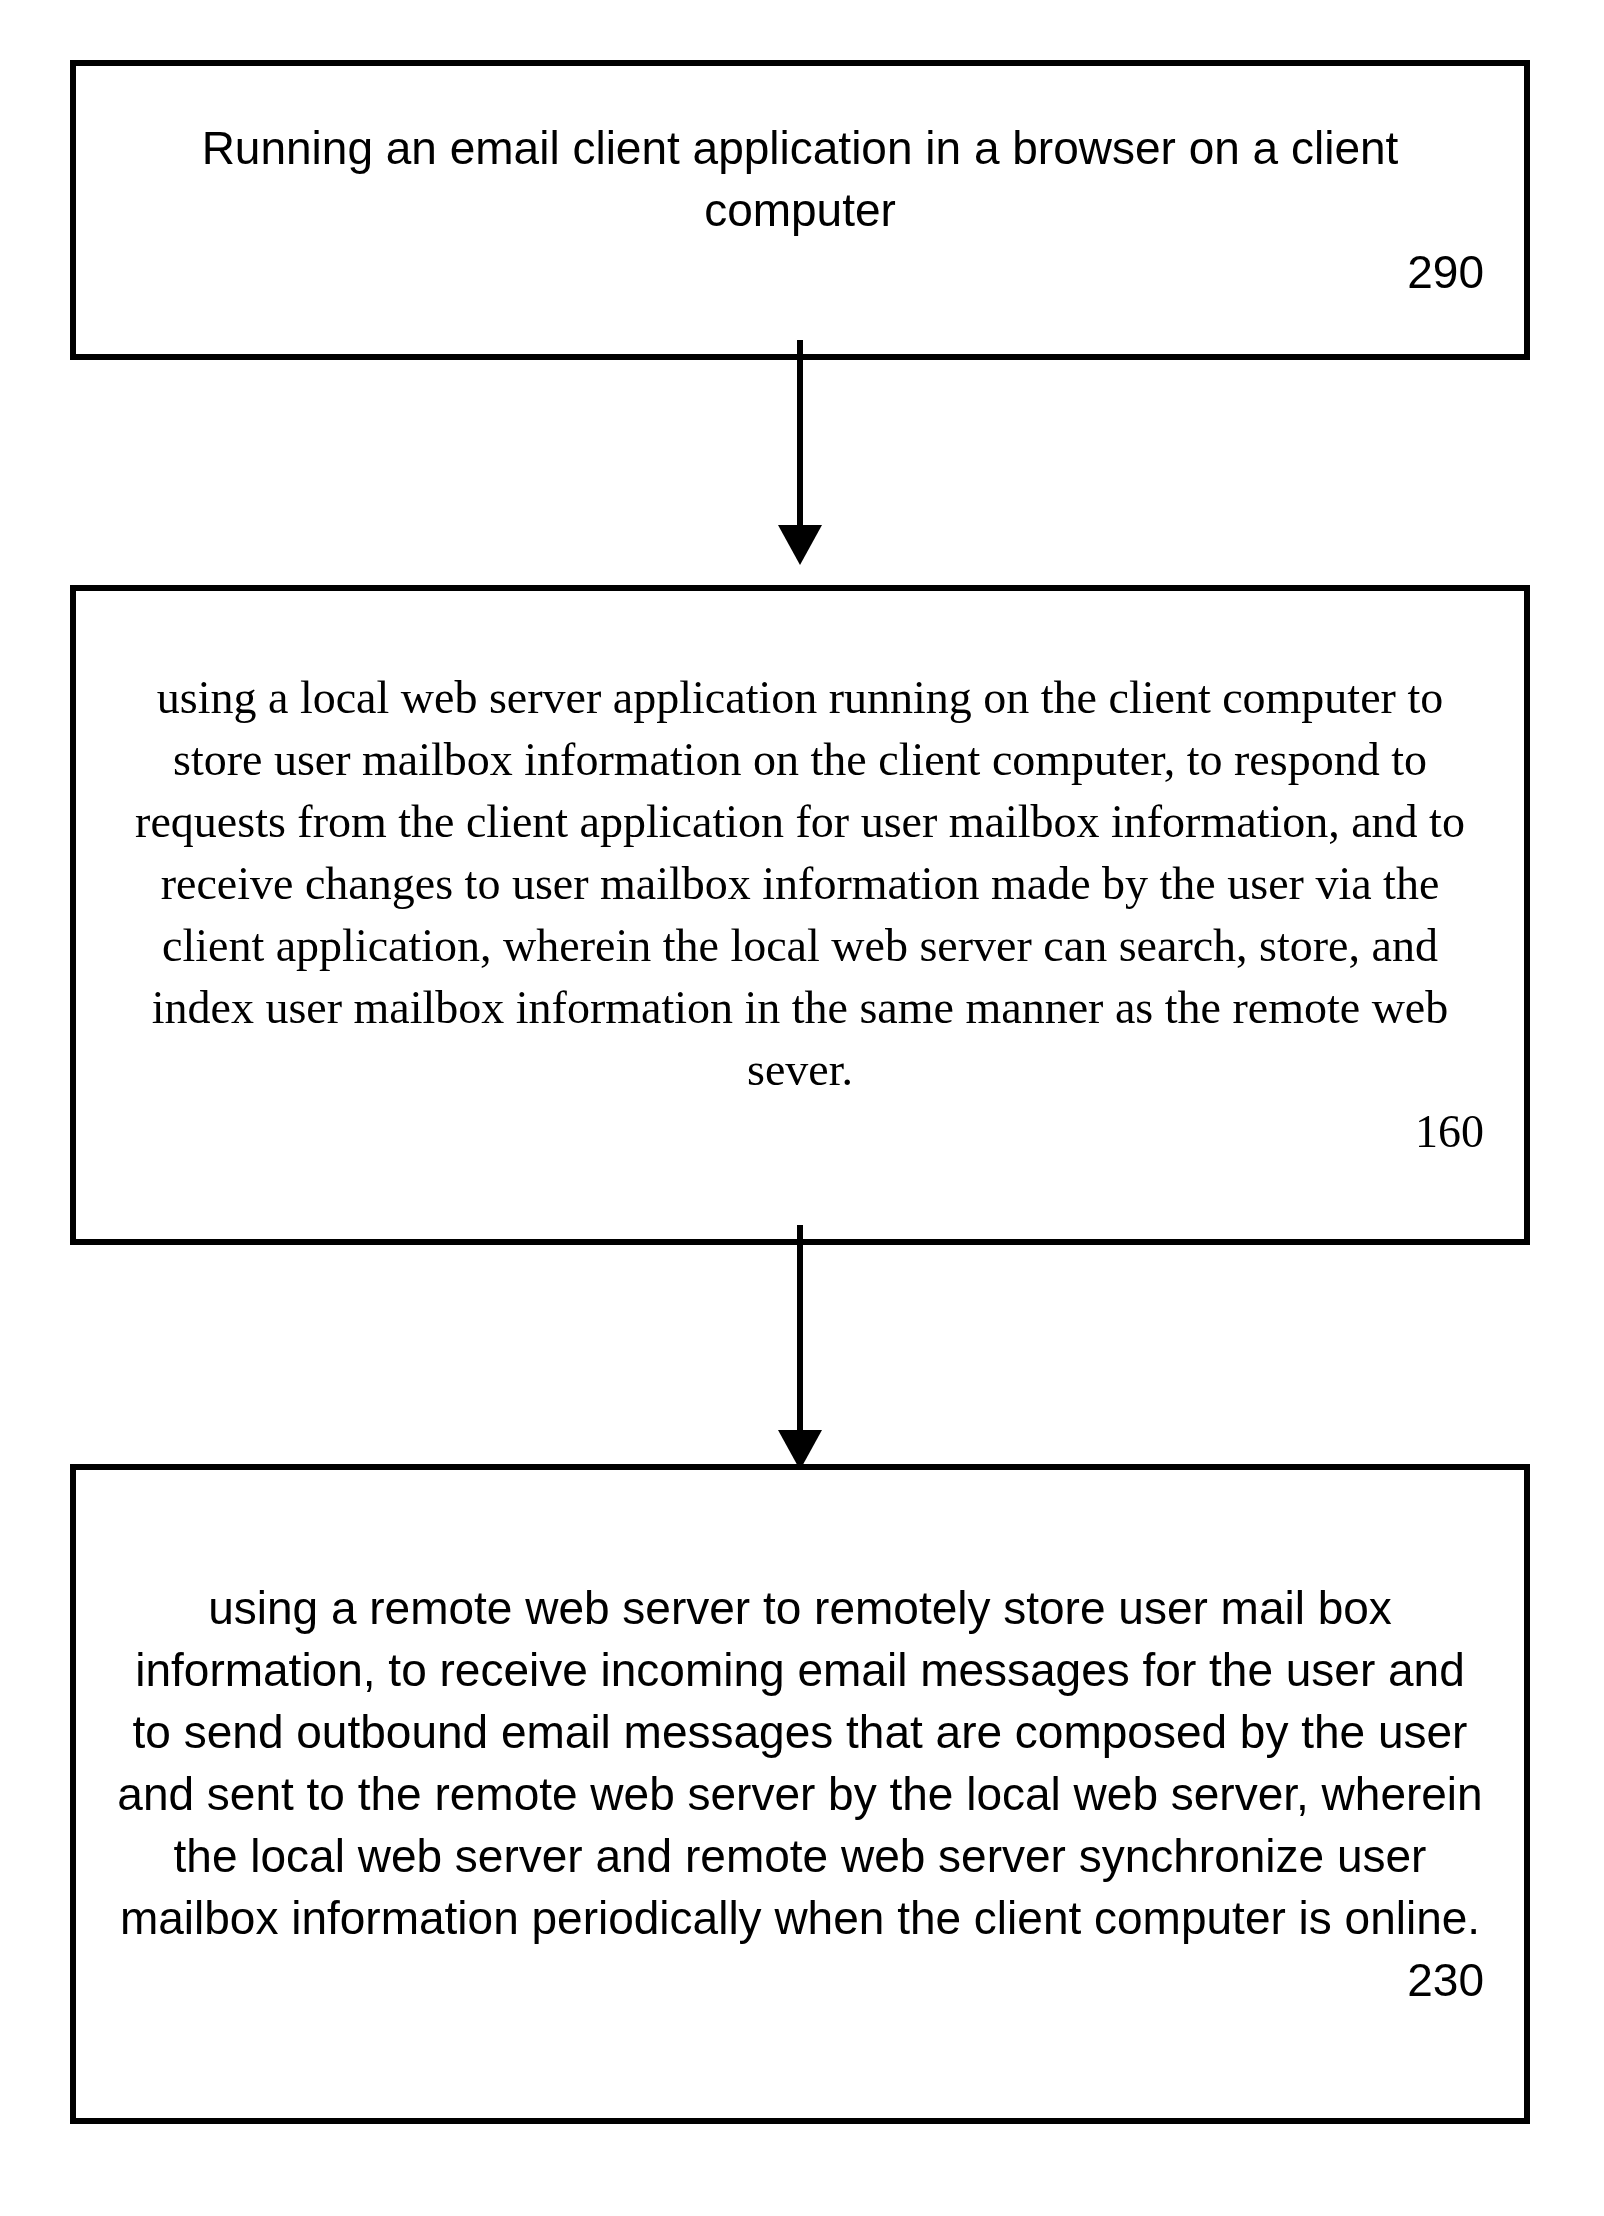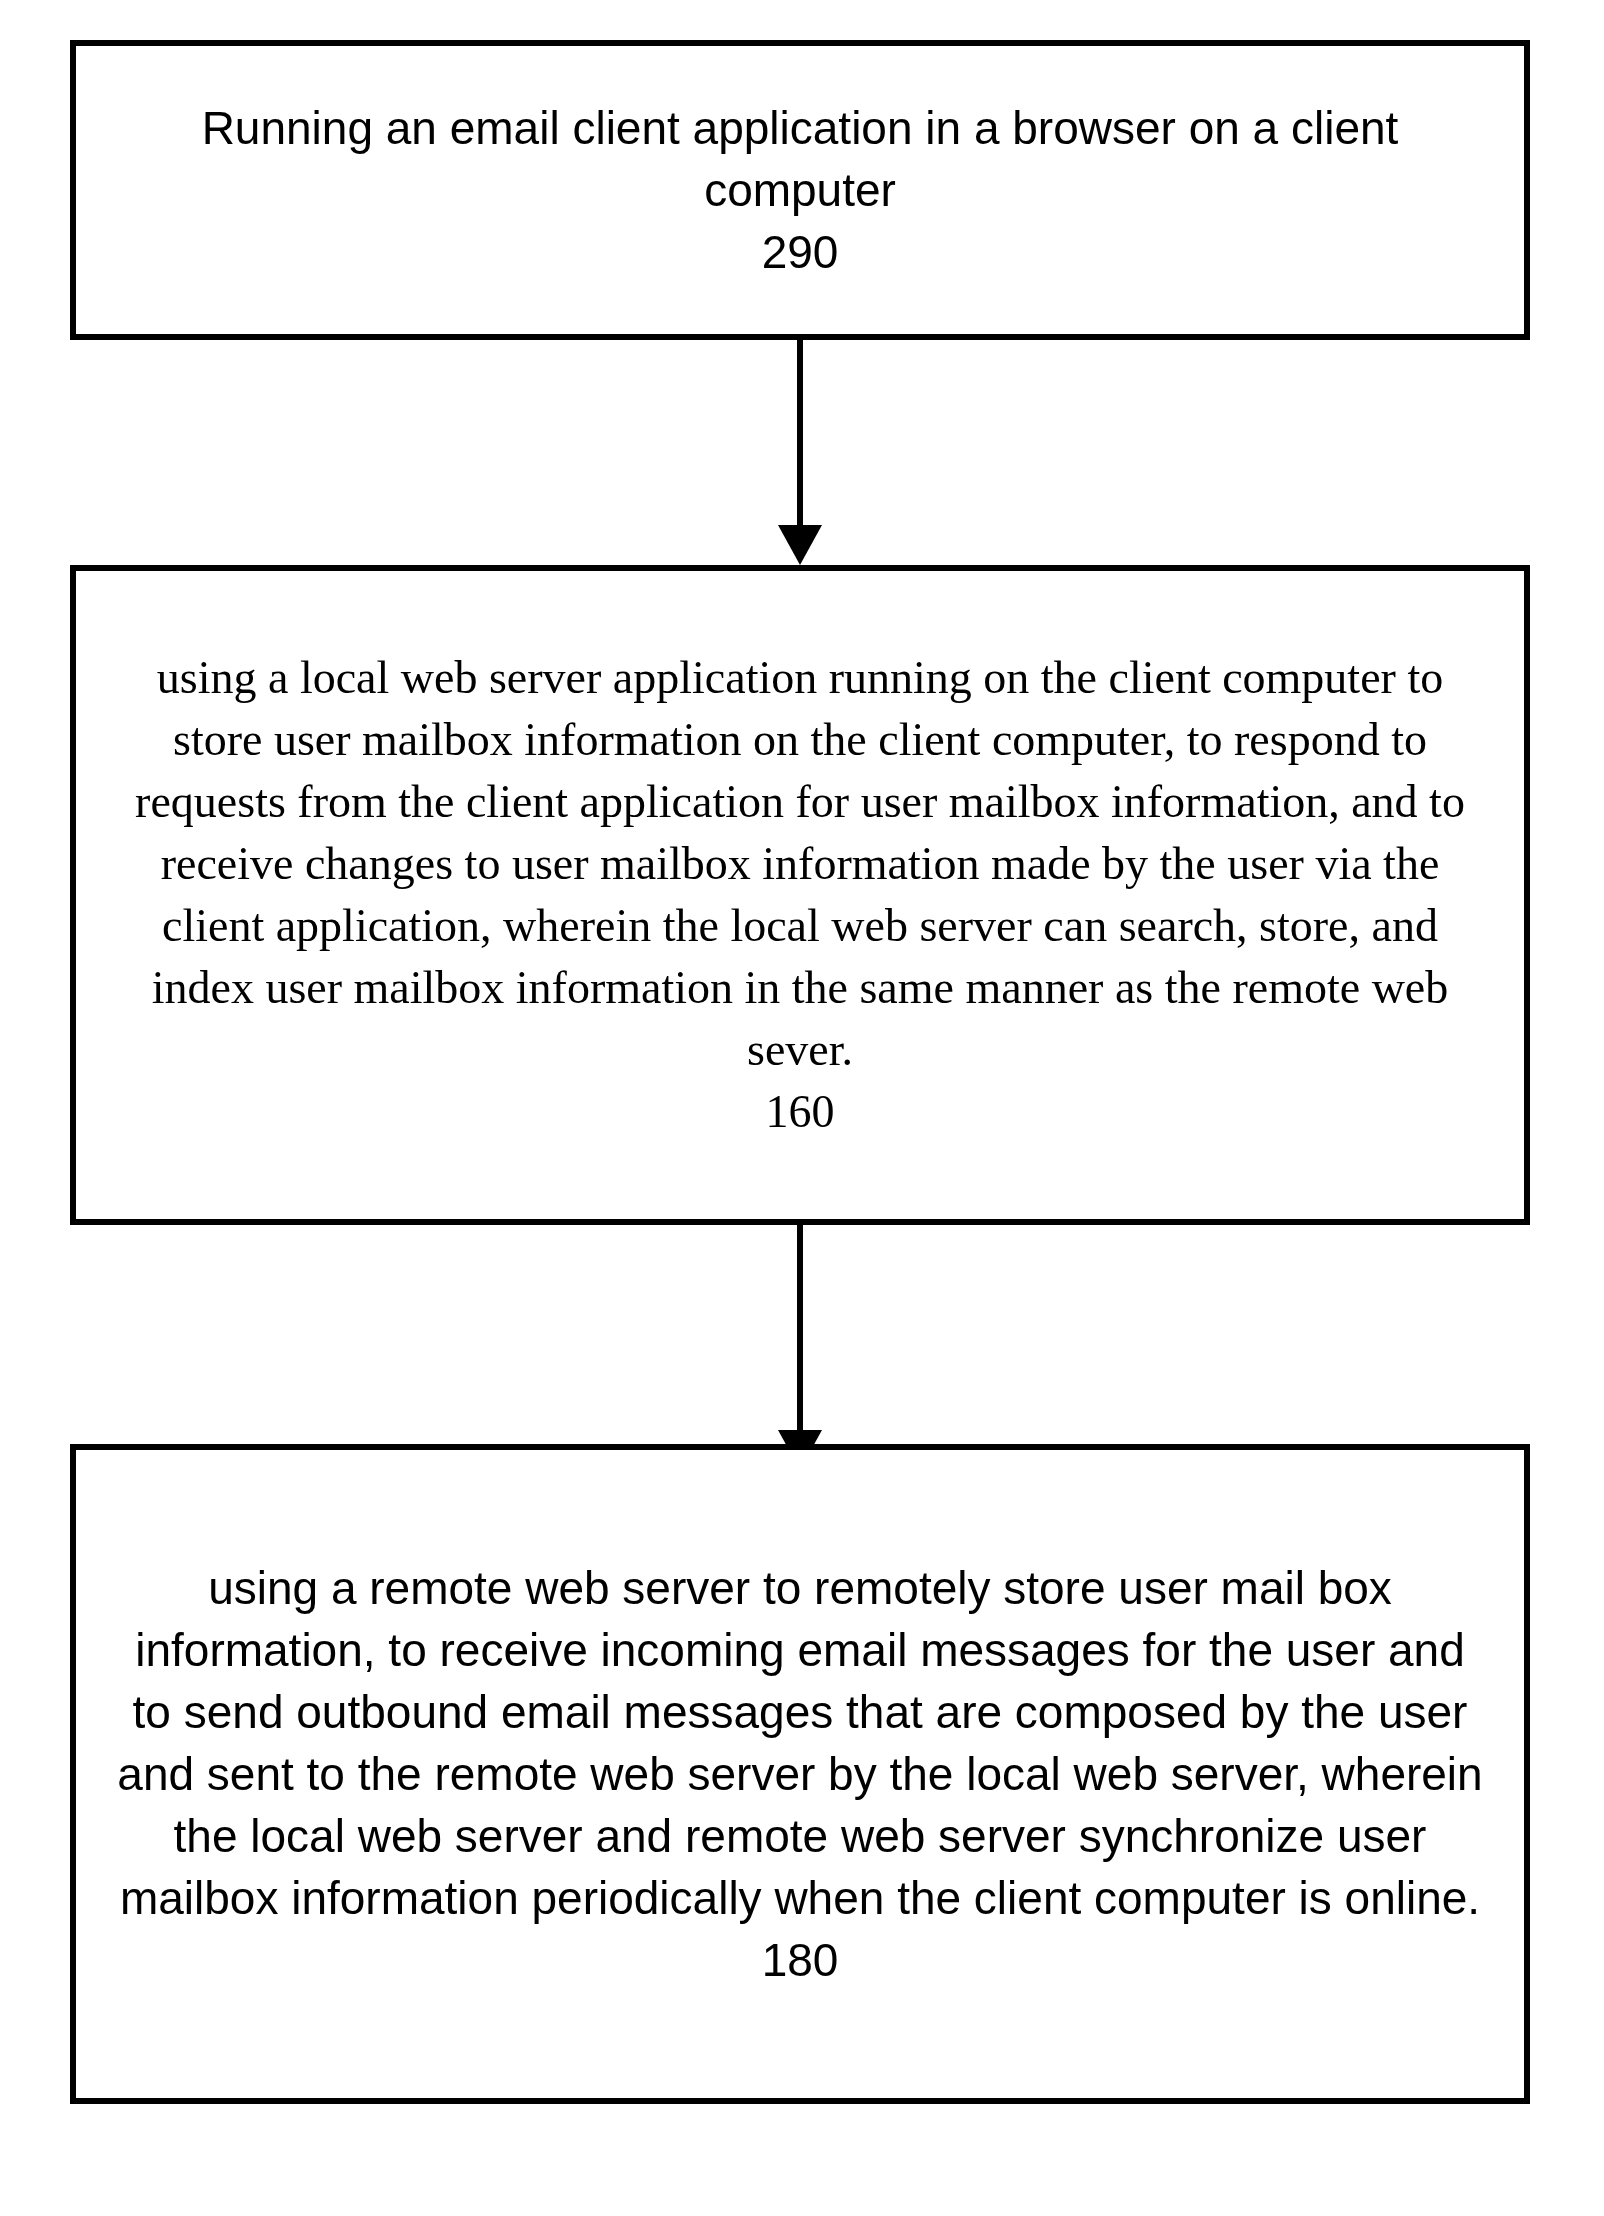--- a/index.html
+++ b/index.html
@@ -14,28 +14,29 @@
     position: relative;
     width: 1604px;
     height: 2216px;
   }
   .box {
     position: absolute;
     border: 6px solid #000;
     box-sizing: border-box;
     display: flex;
     flex-direction: column;
-    align-items: center;
+    align-items: flex-end;
     justify-content: center;
     padding: 30px 40px;
     text-align: center;
     font-size: 46px;
     line-height: 1.35;
     color: #000;
     background: #fff;
+    margin-top: 20px;
   }
   svg.arrow {
     position: absolute;
   }
 </style>
 </head>
 <body>
 
 <div class="canvas">
 
@@ -54,16 +55,16 @@
     <div>160</div>
   </div>
 
   <svg class="arrow" style="left:0; top:0;" width="1604" height="2216">
     <line x1="800" y1="1225" x2="800" y2="1445" stroke="#000" stroke-width="6"></line>
     <polygon points="800,1470 778,1430 822,1430" fill="#000"></polygon>
   </svg>
 
   <div class="box" style="left:70px; top:1444px; width:1460px; height:660px;">
     <div>using a remote web server to remotely store user mail box information, to receive incoming email messages for the user and to send outbound email messages that are composed by the user and sent to the remote web server by the local web server, wherein the local web server and remote web server synchronize user mailbox information periodically when the client computer is online.</div>
-    <div>180</div>
+    <div>230</div>
   </div>
 
 </div>
 
 </body></html>

